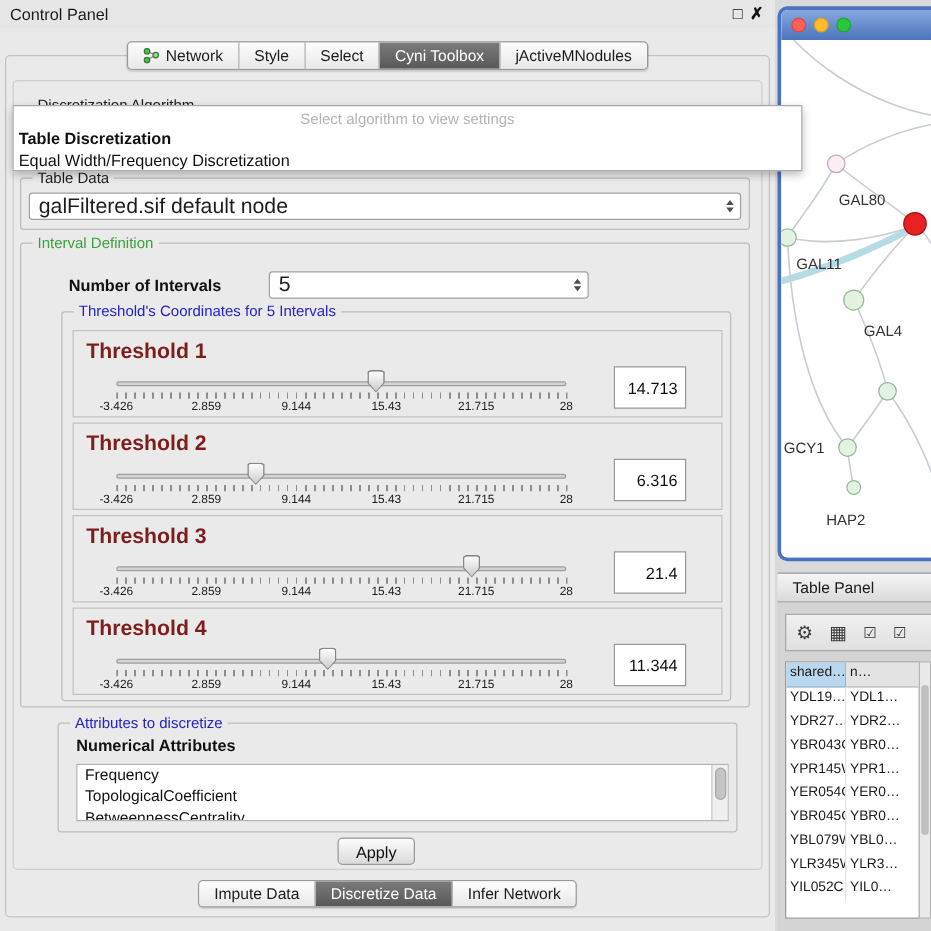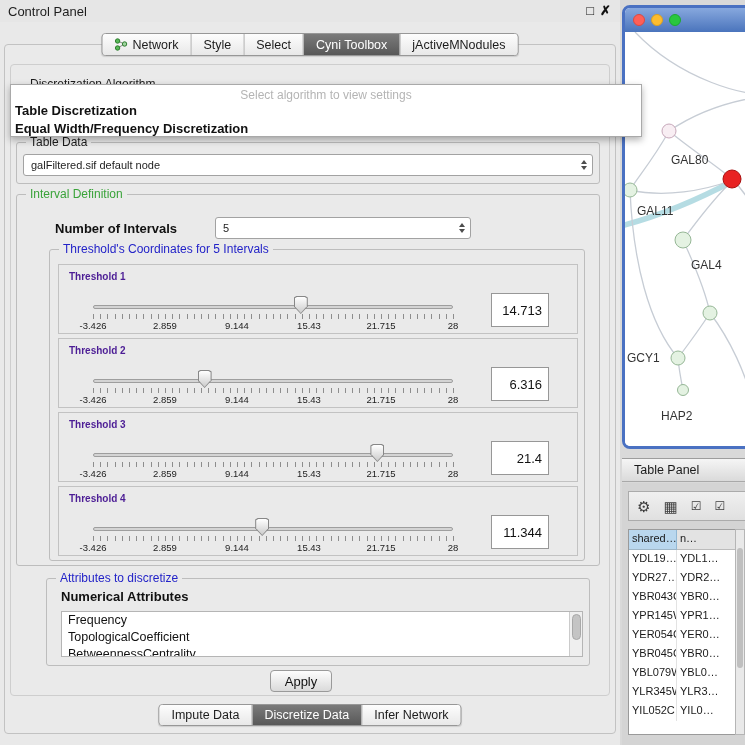--- a/index.html
+++ b/index.html
@@ -26,36 +26,36 @@
   .tab:first-child{border-left:none;}
   .tab.active{background:linear-gradient(#7b7b7b,#585858);color:#fff;}
 
   
   .group{position:absolute;border:1px solid #bdbdbd;border-radius:3px;}
   .legend{position:absolute;top:-8px;left:9px;background:#eaeaea;padding:0 4px;font-size:12px;color:#1c1c1c;white-space:nowrap;}
   .legend.green{color:#3aa33a;}
   .legend.blue{color:#2323c8;}
 
   
-  .combo{position:absolute;background:#fff;border:1px solid #a2a2a2;border-radius:3px;height:22px;display:flex;align-items:center;padding:0 20px 0 7px;font-size:11px;color:#1d1d1d;}
+  .combo{position:absolute;background:#fff;border:1px solid #a2a2a2;border-radius:3px;height:22px;display:flex;align-items:center;padding:0 20px 0 7px;font-size:17px;color:#1d1d1d;}
   .stepper{position:absolute;right:5px;top:50%;transform:translateY(-50%);display:flex;flex-direction:column;gap:2px;}
   .stepper i{display:block;width:0;height:0;border-left:3.5px solid transparent;border-right:3.5px solid transparent;}
   .stepper .up{border-bottom:4px solid #4d4d4d;}
   .stepper .dn{border-top:4px solid #4d4d4d;}
 
   
   .dropdown{position:absolute;left:10px;top:84px;width:632px;height:53px;background:#fff;border:1px solid #a9a9a9;box-shadow:0 3px 7px rgba(0,0,0,.30);z-index:10;}
   .dropdown .hint{text-align:center;font-size:12px;color:#b4b4b4;padding-top:3px;}
-  .dropdown .opt{font-size:13px;color:#111;padding:1px 4px;line-height:16px;font-weight:bold;}
+  .dropdown .opt{font-size:13px;color:#111;padding:1px 4px;line-height:16px;}
   .dropdown .opt.selected{font-weight:bold;}
   .combo-fragment{position:absolute;left:548px;top:88px;width:38px;height:30px;border:1px solid #aabfd8;border-radius:7px;background:#fdfdfd;z-index:5;}
 
   
   .slider-box{position:absolute;left:8px;width:520px;height:70px;border:1px solid #c2c2c2;background:#eaeaea;}
-  .th-label{position:absolute;left:10px;top:6px;font-size:10px;font-weight:bold;color:#4c1d95;}
+  .th-label{position:absolute;left:10px;top:6px;font-size:17px;font-weight:bold;color:#7f1d1d;}
   .track{position:absolute;left:34px;top:40px;width:360px;height:4px;background:#d4d4d4;border:1px solid #9e9e9e;border-radius:2px;}
   .thumb-rail{position:absolute;left:34px;top:31px;width:360px;height:18px;}
   .thumb{position:absolute;top:0;width:14px;height:18px;transform:translateX(-50%);}
   .thumb::before{content:"";position:absolute;inset:0;background:#878787;clip-path:polygon(0 8%,18% 0,82% 0,100% 8%,100% 58%,50% 100%,0 58%);}
   .thumb::after{content:"";position:absolute;inset:1px;background:linear-gradient(#ffffff,#cbcbcb);clip-path:polygon(0 8%,18% 0,82% 0,100% 8%,100% 58%,50% 100%,0 58%);}
   .ticks{position:absolute;left:34px;top:49px;width:361px;height:5px;background-image:repeating-linear-gradient(to right,#8d8d8d 0 1px,transparent 1px 7.2px);}
   .scale{position:absolute;left:34px;top:55px;width:360px;height:12px;font-size:9.5px;color:#1c1c1c;}
   .scale span{position:absolute;top:0;transform:translateX(-50%);white-space:nowrap;}
   .scale span:nth-child(1){left:0;} .scale span:nth-child(2){left:20%;} .scale span:nth-child(3){left:40%;}
   .scale span:nth-child(4){left:60%;} .scale span:nth-child(5){left:80%;} .scale span:nth-child(6){left:100%;}

